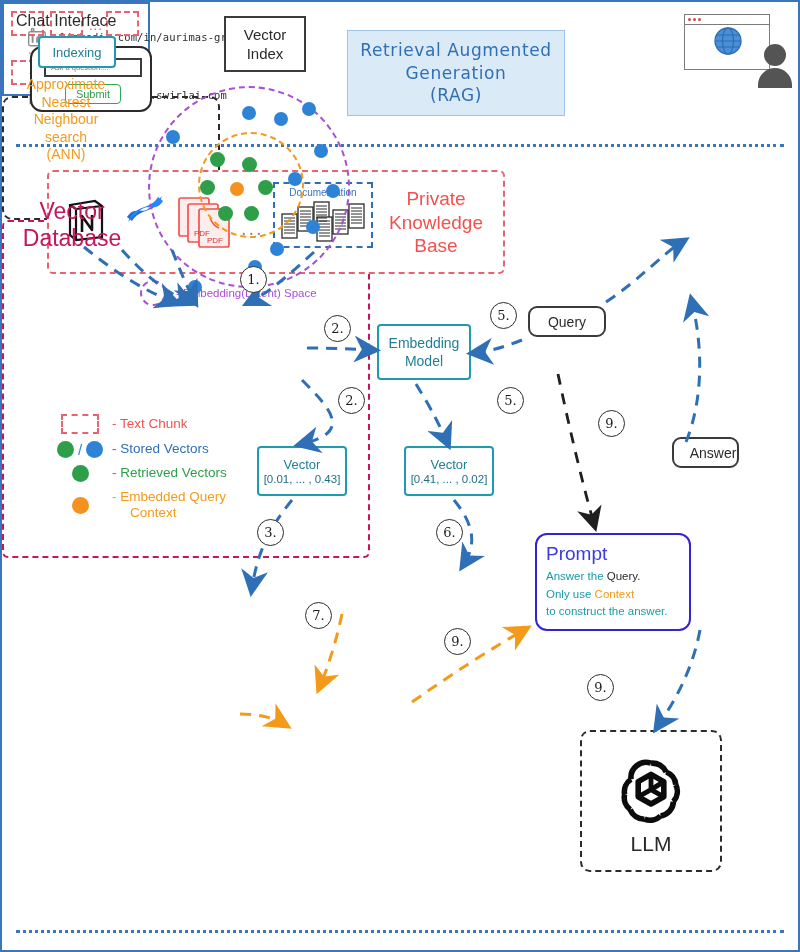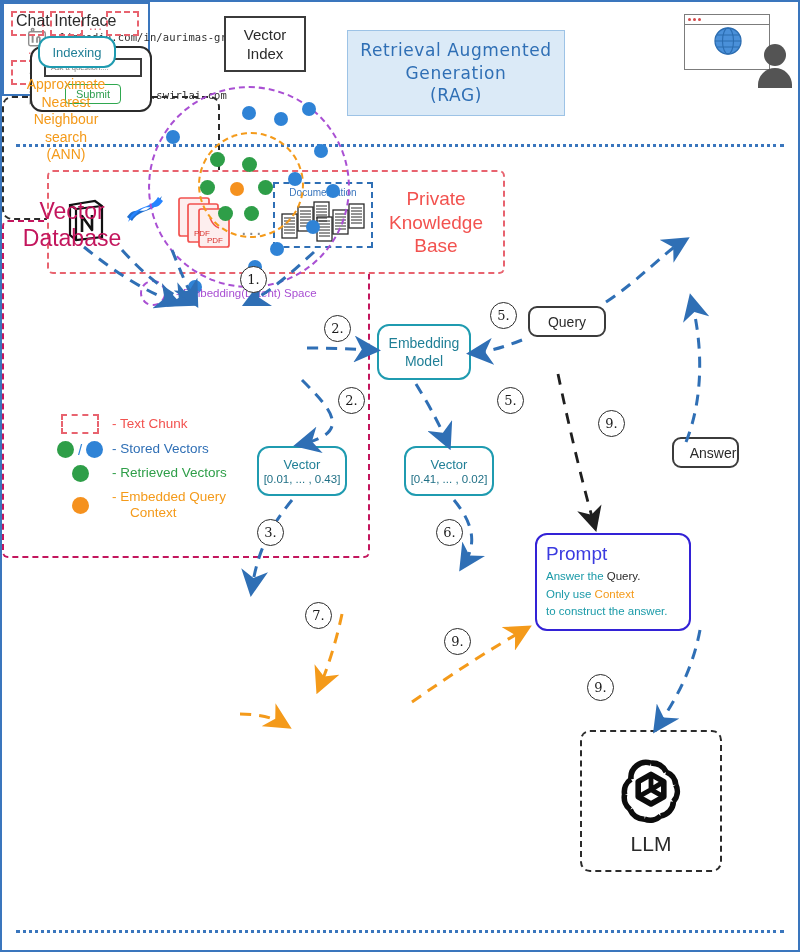--- a/index.html
+++ b/index.html
@@ -50,21 +50,21 @@
   }
   #sep-top { top: 142px; }
   #sep-bottom { top: 928px; }
 
   
   .rbox {
     position:absolute; display:flex; flex-direction:column;
     align-items:center; justify-content:center; text-align:center;
   }
   .teal-box {
-    border: 2px solid #1f9bb0; border-radius: 12px;
+    border: 2px solid #1f9bb0; border-radius: 4px;
     color:#1f7f96; background:#fff;
   }
   .blackframe {
     border: 2px solid #3b3b3b; color:#2b2b2b; background:#fff;
   }
   .roundframe {
     border: 2px solid #3b3b3b; border-radius: 9px; color:#2b2b2b; background:#fff;
   }
   .dashframe-black {
     border: 2.5px dashed #2b2b2b; border-radius: 10px; background:#fff;

